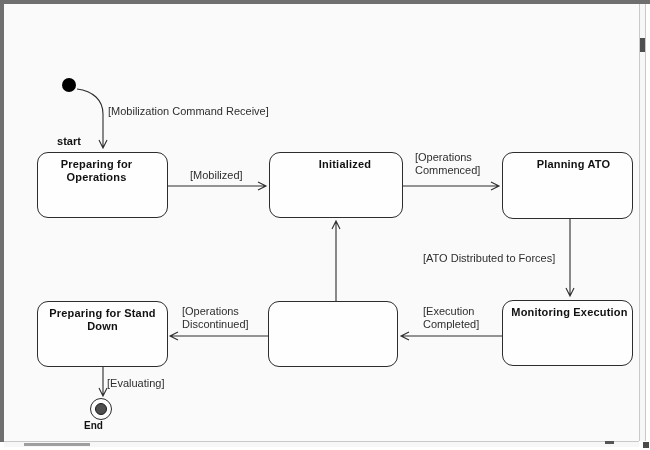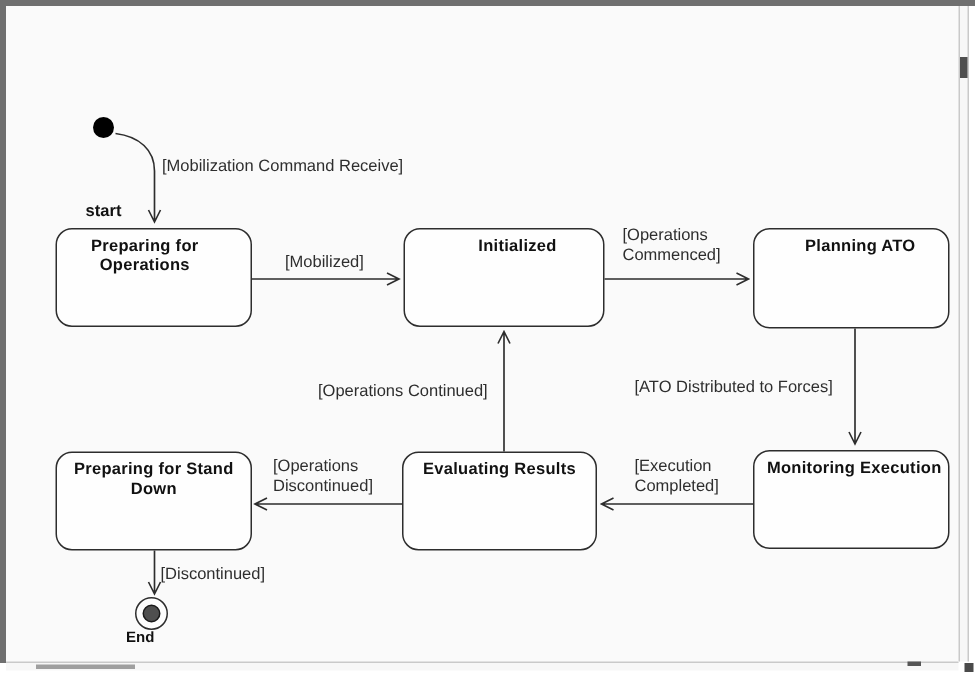--- a/index.html
+++ b/index.html
@@ -68,37 +68,35 @@
   <div class="state" style="left:269px;top:152px;width:134px;height:66px;"></div>
   <div class="slabel" style="left:269px;top:158px;width:120px;margin-left:16px;">Initialized</div>
 
   <div class="state" style="left:502px;top:152px;width:131px;height:67px;"></div>
   <div class="slabel" style="left:502px;top:158px;width:143px;">Planning ATO</div>
 
   <div class="state" style="left:502px;top:300px;width:131px;height:66px;"></div>
   <div class="slabel" style="left:502px;top:306px;width:135px;">Monitoring Execution</div>
 
   <div class="state" style="left:268px;top:301px;width:130px;height:66px;"></div>
-  <div class="slabel" style="left:268px;top:307px;width:130px;">Evaluating Results</div>
 
   <div class="state" style="left:37px;top:301px;width:131px;height:66px;"></div>
   <div class="slabel" style="left:37px;top:307px;width:131px;">Preparing for Stand
 Down</div>
 
   <div class="tlabel" style="left:108px;top:105px;">[Mobilization Command Receive]</div>
   <div class="tlabel" style="left:190px;top:169px;">[Mobilized]</div>
   <div class="tlabel" style="left:415px;top:151px;">[Operations
 Commenced]</div>
   <div class="tlabel" style="left:423px;top:252px;">[ATO Distributed to Forces]</div>
   <div class="tlabel" style="left:423px;top:305px;">[Execution
 Completed]</div>
-  <div class="tlabel" style="left:212px;top:255px;">[Operations Continued]</div>
   <div class="tlabel" style="left:182px;top:305px;">[Operations
 Discontinued]</div>
-  <div class="tlabel" style="left:107px;top:377px;">[Discontinued]</div>
+  <div class="tlabel" style="left:107px;top:377px;">[Evaluating]</div>
 
   <div class="final-outer">
     <div class="final-inner"></div>
   </div>
   <div class="end-label">End</div>
 
   <div class="frame-top"></div>
   <div class="frame-left"></div>
   <div class="vsb"></div>
   <div class="vsb-thumb"></div>

